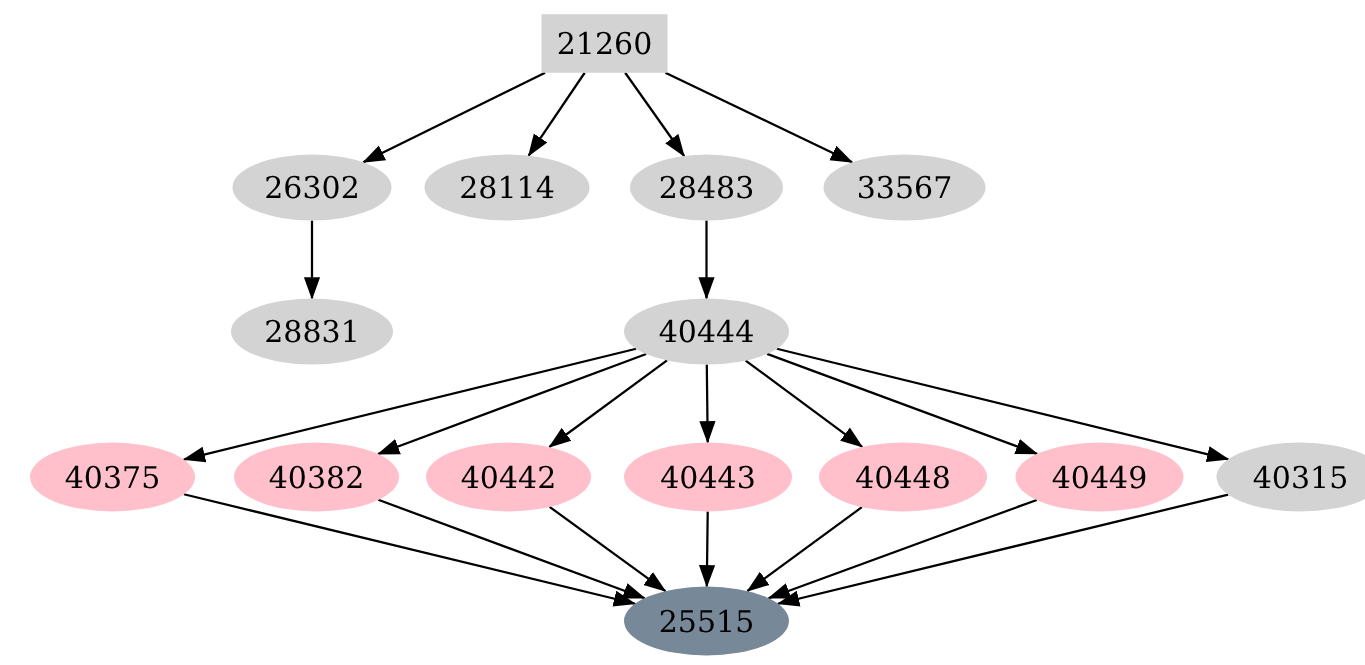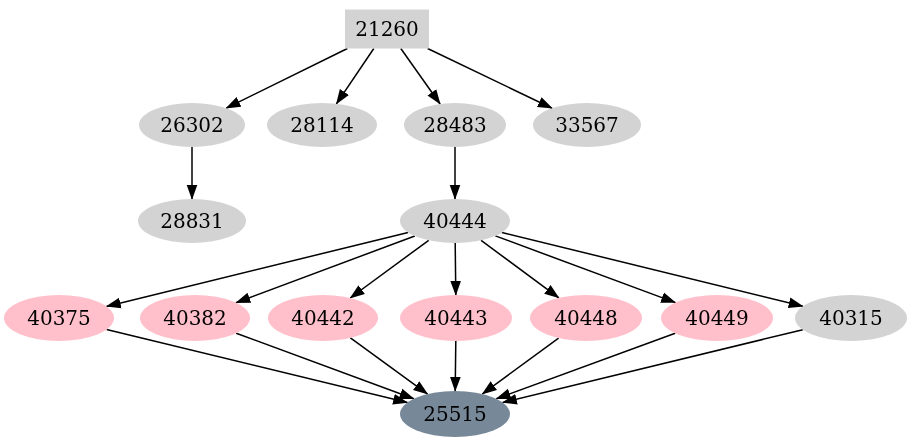--- a/index.html
+++ b/index.html
@@ -9,20 +9,21 @@
     width: 910px;
     height: 443px;
     overflow: hidden;
     font-family: "DejaVu Serif", serif;
   }
   .canvas {
     position: relative;
     width: 830px;
     height: 443px;
     background: #ffffff;
+    margin-left: 16px;
   }
   svg text {
     font-family: "DejaVu Serif", serif;
     fill: #000000;
     text-anchor: middle;
   }
 </style>
 </head>
 <body>
 

